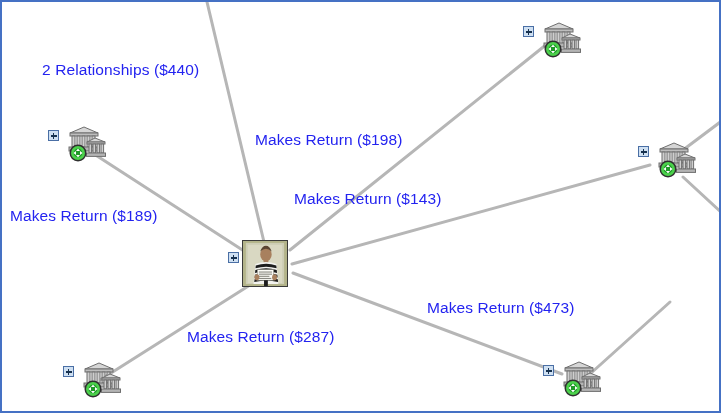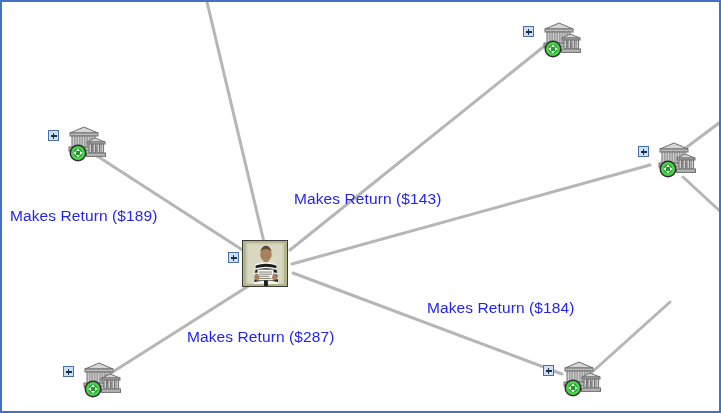--- a/index.html
+++ b/index.html
@@ -113,27 +113,29 @@
     <line class="edge-line" x1="288" y1="248" x2="545" y2="42"></line>
     <line class="edge-line" x1="290" y1="262" x2="648" y2="163"></line>
     <line class="edge-line" x1="242" y1="249" x2="92" y2="152"></line>
     <line class="edge-line" x1="291" y1="271" x2="560" y2="372"></line>
     <line class="edge-line" x1="248" y1="283" x2="98" y2="378"></line>
     <line class="edge-line" x1="681" y1="148" x2="721" y2="118"></line>
     <line class="edge-line" x1="681" y1="175" x2="721" y2="212"></line>
     <line class="edge-line" x1="588" y1="372" x2="668" y2="300"></line>
   </svg>
 
-
+  <div class="edge-label" style="left:40px; top:60px;">2 Relationships ($440)</div>
+
+  <div class="edge-label" style="left:253px; top:130px;">Makes Return ($198)</div>
 
   <div class="edge-label" style="left:292px; top:189px;">Makes Return ($143)</div>
 
   <div class="edge-label" style="left:8px; top:206px;text-align:center;">Makes Return ($189)</div>
 
-  <div class="edge-label" style="left:425px; top:298px;">Makes Return ($184)</div>
+  <div class="edge-label" style="left:425px; top:298px;">Makes Return ($473)</div>
 
   <div class="edge-label" style="left:185px; top:327px;">Makes Return ($287)</div>
 
   <div class="node" style="left:46px; top:122px;">
     <div class="expander"></div>
     <svg class="org-glyph" viewBox="0 0 44 44" xmlns="http://www.w3.org/2000/svg">
       <g stroke="#6f6f6f" stroke-width="1">
         <polygon points="22,3 36,9 8,9" fill="#d6d6d6"></polygon>
         <rect x="8" y="9" width="28" height="3" fill="#bdbdbd"></rect>
         <rect x="10" y="12" width="3" height="11" fill="#cfcfcf"></rect>

